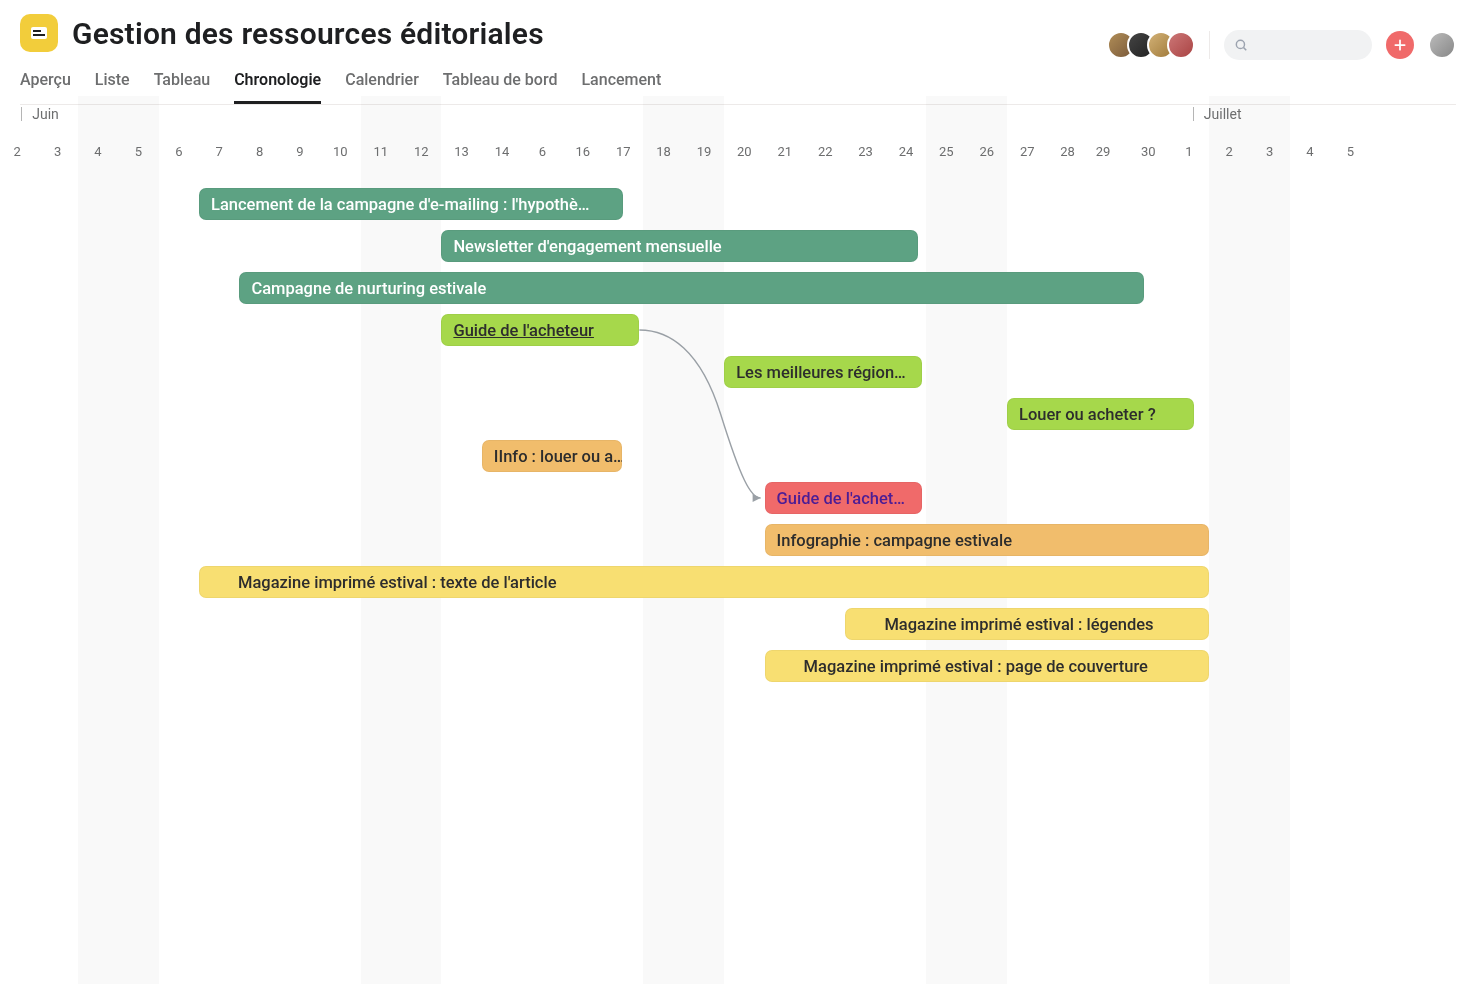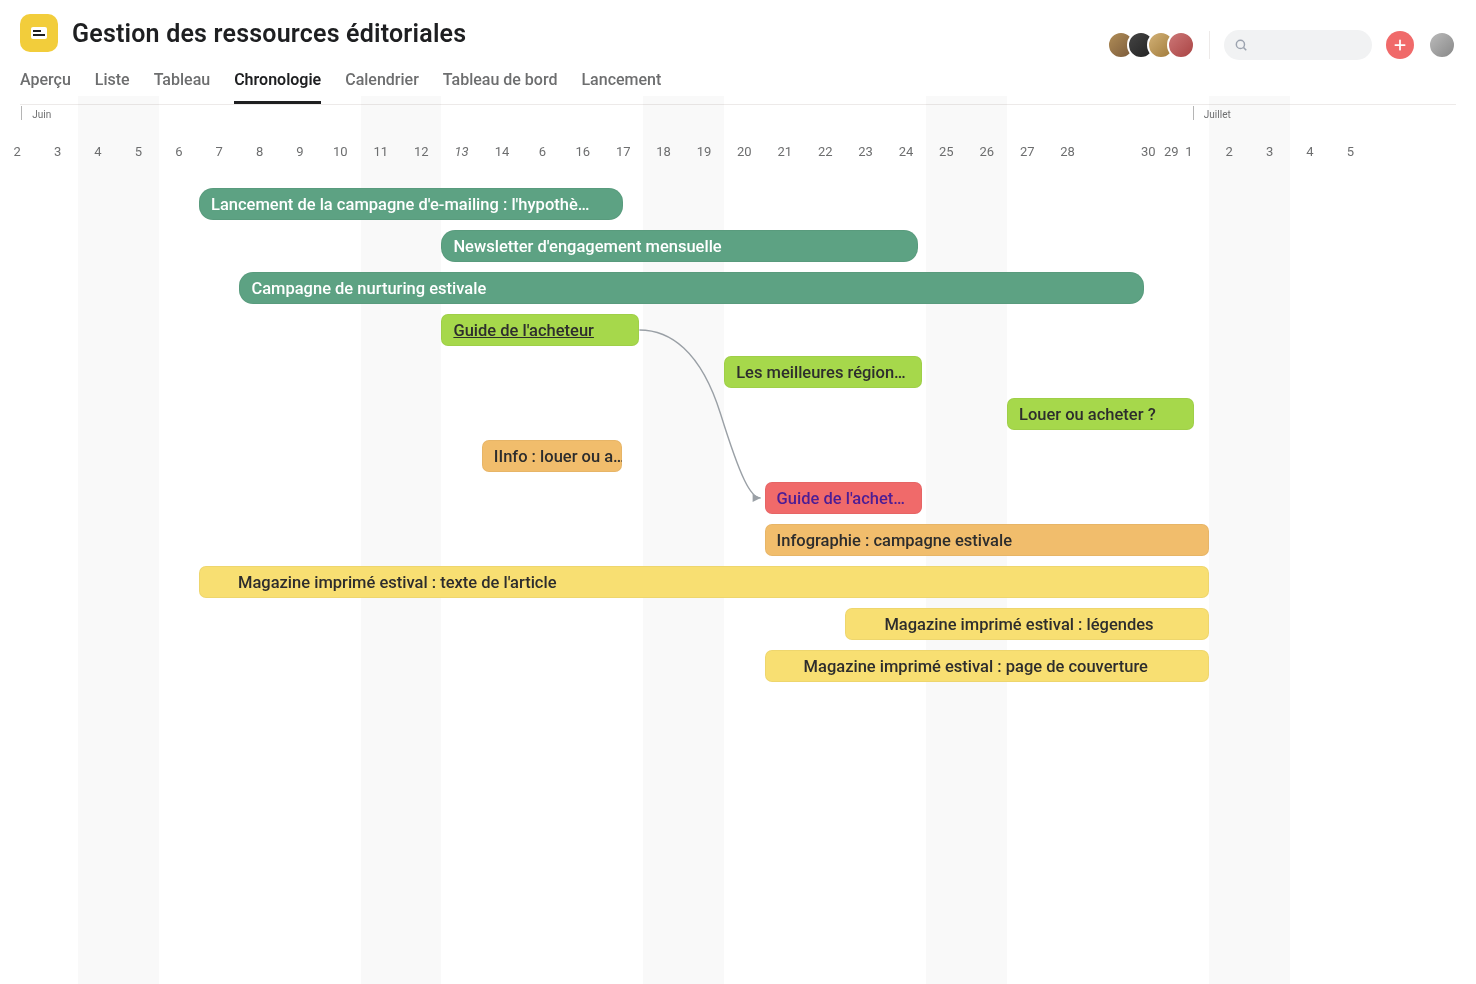--- a/index.html
+++ b/index.html
@@ -31,21 +31,21 @@
   .header{padding:14px 20px 0 20px;}
   .title-row{display:flex;align-items:center;gap:14px;}
   .project-chip{
     width:38px;height:38px;border-radius:10px;background:#f2cd3b;
     display:flex;align-items:center;justify-content:center;flex:none;
   }
   .project-chip .bars{width:16px;height:12px;background:#fff;border-radius:2px;
     position:relative;}
   .project-chip .bars::before{content:"";position:absolute;left:2px;right:6px;top:3px;height:2px;background:#1e1f21;}
   .project-chip .bars::after{content:"";position:absolute;left:2px;right:2px;bottom:3px;height:2px;background:#1e1f21;}
-  .title{font-size:25px;font-weight:600;letter-spacing:.2px;}
+  .title{font-size:30px;font-weight:600;letter-spacing:.2px;}
   .tabs{display:flex;gap:24px;margin-top:10px;border-bottom:1px solid var(--line);}
   .tab{
     padding:8px 0 12px 0;font-size:16px;color:var(--muted);font-weight:500;
     border-bottom:3px solid transparent;cursor:pointer;
   }
   .tab.active{color:var(--ink);font-weight:600;border-bottom-color:var(--ink);}
   
   .toolbar{
     position:absolute;right:20px;top:30px;display:flex;align-items:center;gap:14px;
   }
@@ -73,35 +73,35 @@
     cursor:pointer;
   }
   
   .timeline{position:absolute;left:0;right:0;top:96px;bottom:0;overflow:hidden;}
   .grid-cols{position:absolute;left:0;top:0;bottom:0;display:flex;}
   .col{width:40.4px;border-right:0;flex:none;position:relative;}
   .col:nth-child(2n){background:transparent;}
   .col.week-shade{background:rgba(0,0,0,.022);}
   
   .months{position:absolute;left:0;right:0;top:10px;height:20px;}
-  .month-mark{position:absolute;top:0;font-size:10px;color:var(--muted);white-space:nowrap;}
+  .month-mark{position:absolute;top:0;font-size:14px;color:var(--muted);white-space:nowrap;}
   .month-mark .tick{display:inline-block;width:1px;height:14px;background:#b5b5b5;margin-right:10px;vertical-align:-2px;}
   
   .days{position:absolute;left:0;right:0;top:48px;height:24px;}
   .day{position:absolute;top:0;width:40.4px;text-align:center;font-size:13px;color:var(--muted);}
   
   .bars-region{position:absolute;left:0;right:0;top:82px;bottom:0;}
   .bar{
     position:absolute;height:32px;border-radius:7px;
     display:flex;align-items:center;padding:0 12px;font-size:16.5px;font-weight:500;
     white-space:nowrap;overflow:hidden;text-overflow:ellipsis;
     box-shadow:0 0 0 1px rgba(0,0,0,.04) inset;
     cursor:pointer;color:#2d2d2d;
   }
-  .c-green{background:var(--chip-green);color:#fff;border-radius:14px;}
+  .c-green{background:var(--chip-green);color:#fff;}
   .c-lime{background:var(--chip-lime2);}
   .c-orange{background:var(--chip-orange);}
   .c-red{background:var(--chip-red);color:#4c1d95;}
   .c-yellow{background:var(--chip-yellow);padding-left:39px;}
   
   .dep-svg{position:absolute;overflow:visible;pointer-events:none;}
 </style>
 </head>
 <body>
 
@@ -191,37 +191,37 @@
       <div class="day" style="left: 37.4px; width: 40.4px;">3</div>
       <div class="day" style="left: 77.8px; width: 40.4px;">4</div>
       <div class="day" style="left: 118.2px; width: 40.4px;">5</div>
       <div class="day" style="left: 158.6px; width: 40.4px;">6</div>
       <div class="day" style="left: 199px; width: 40.4px;">7</div>
       <div class="day" style="left: 239.4px; width: 40.4px;">8</div>
       <div class="day" style="left: 279.8px; width: 40.4px;">9</div>
       <div class="day" style="left: 320.2px; width: 40.4px;">10</div>
       <div class="day" style="left: 360.6px; width: 40.4px;">11</div>
       <div class="day" style="left: 401px; width: 40.4px;">12</div>
-      <div class="day" style="left: 441.4px; width: 40.4px; font-style: italic;">13</div>
+      <div class="day" style="left: 441.4px; width: 40.4px;">13</div>
       <div class="day" style="left: 481.8px; width: 40.4px;">14</div>
       <div class="day" style="left: 522.2px; width: 40.4px;">6</div>
       <div class="day" style="left: 562.6px; width: 40.4px;">16</div>
       <div class="day" style="left: 603px; width: 40.4px;">17</div>
       <div class="day" style="left: 643.4px; width: 40.4px;">18</div>
       <div class="day" style="left: 683.8px; width: 40.4px;">19</div>
       <div class="day" style="left: 724.2px; width: 40.4px;">20</div>
       <div class="day" style="left: 764.6px; width: 40.4px;">21</div>
       <div class="day" style="left: 805px; width: 40.4px;">22</div>
       <div class="day" style="left: 845.4px; width: 40.4px;">23</div>
       <div class="day" style="left: 885.8px; width: 40.4px;">24</div>
       <div class="day" style="left: 926.2px; width: 40.4px;">25</div>
       <div class="day" style="left: 966.6px; width: 40.4px;">26</div>
       <div class="day" style="left: 1007px; width: 40.4px;">27</div>
       <div class="day" style="left: 1047.4px; width: 40.4px;">28</div>
-      <div class="day" style="left: 1151px; width: 40.4px;">29</div>
+      <div class="day" style="left: 1070px; width: 40.4px; text-align: right;">29</div>
       <div class="day" style="left: 1128.2px; width: 40.4px;">30</div>
       <div class="day" style="left: 1168.6px; width: 40.4px;">1</div>
       <div class="day" style="left: 1209px; width: 40.4px;">2</div>
       <div class="day" style="left: 1249.4px; width: 40.4px;">3</div>
       <div class="day" style="left: 1289.8px; width: 40.4px;">4</div>
       <div class="day" style="left: 1330.2px; width: 40.4px;">5</div>
     </div>
   <div class="bars-region" id="bars">
     <svg class="dep-svg" id="depsvg" width="1476" height="984" style="left: 0px; top: 0px;">
         <path d="M 639.36 152 C 669.36 152, 700.6 172, 720.6 236 S 750.6 320, 760.6 320" fill="none" stroke="#9aa0a6" stroke-width="1.4"></path>

